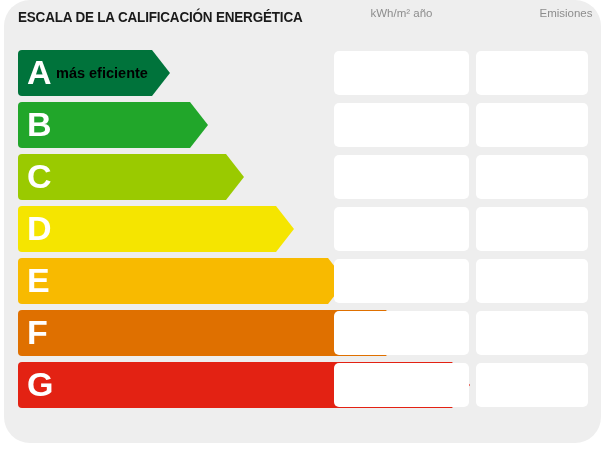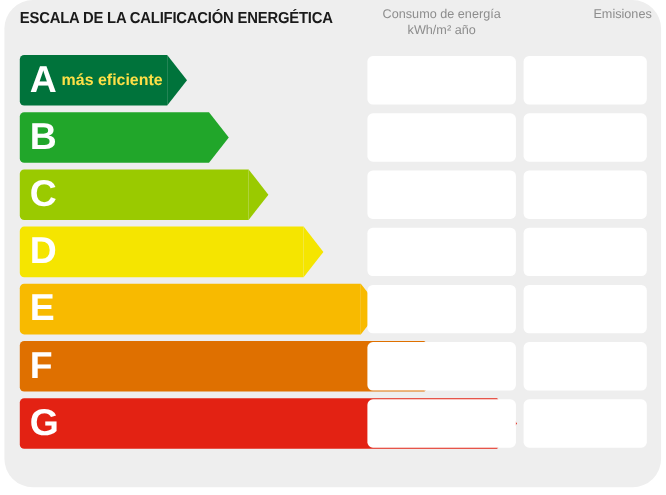--- a/index.html
+++ b/index.html
@@ -90,21 +90,21 @@
     font-size: 34px;
     font-weight: bold;
     line-height: 1;
     letter-spacing: -0.5px;
   }
   .band-note {
     position: absolute;
     left: 38px;
     top: 50%;
     transform: translateY(-50%);
-    color: #fde047;
+    color: #000000;
     font-size: 14.5px;
     font-weight: bold;
     white-space: nowrap;
     text-align: right;
   }
 
   .valuebox {
     position: absolute;
     top: 1px;
     height: 44px;
@@ -124,21 +124,20 @@
 </style>
 </head>
 <body>
 
 <div id="card">
 
   <div id="header">
     <div id="scale-title">ESCALA DE LA CALIFICACIÓN ENERGÉTICA</div>
 
     <div class="col-head" id="col-head-consumo">
-      <span class="l1">Consumo de energía</span>
       <span class="l2">kWh/m² año</span>
     </div>
 
     <div class="col-head" id="col-head-emisiones">
       <span class="l1">Emisiones</span>
     </div>
   </div>
 
   <div id="rows-container">
       <div class="row" style="top: 50px;">

